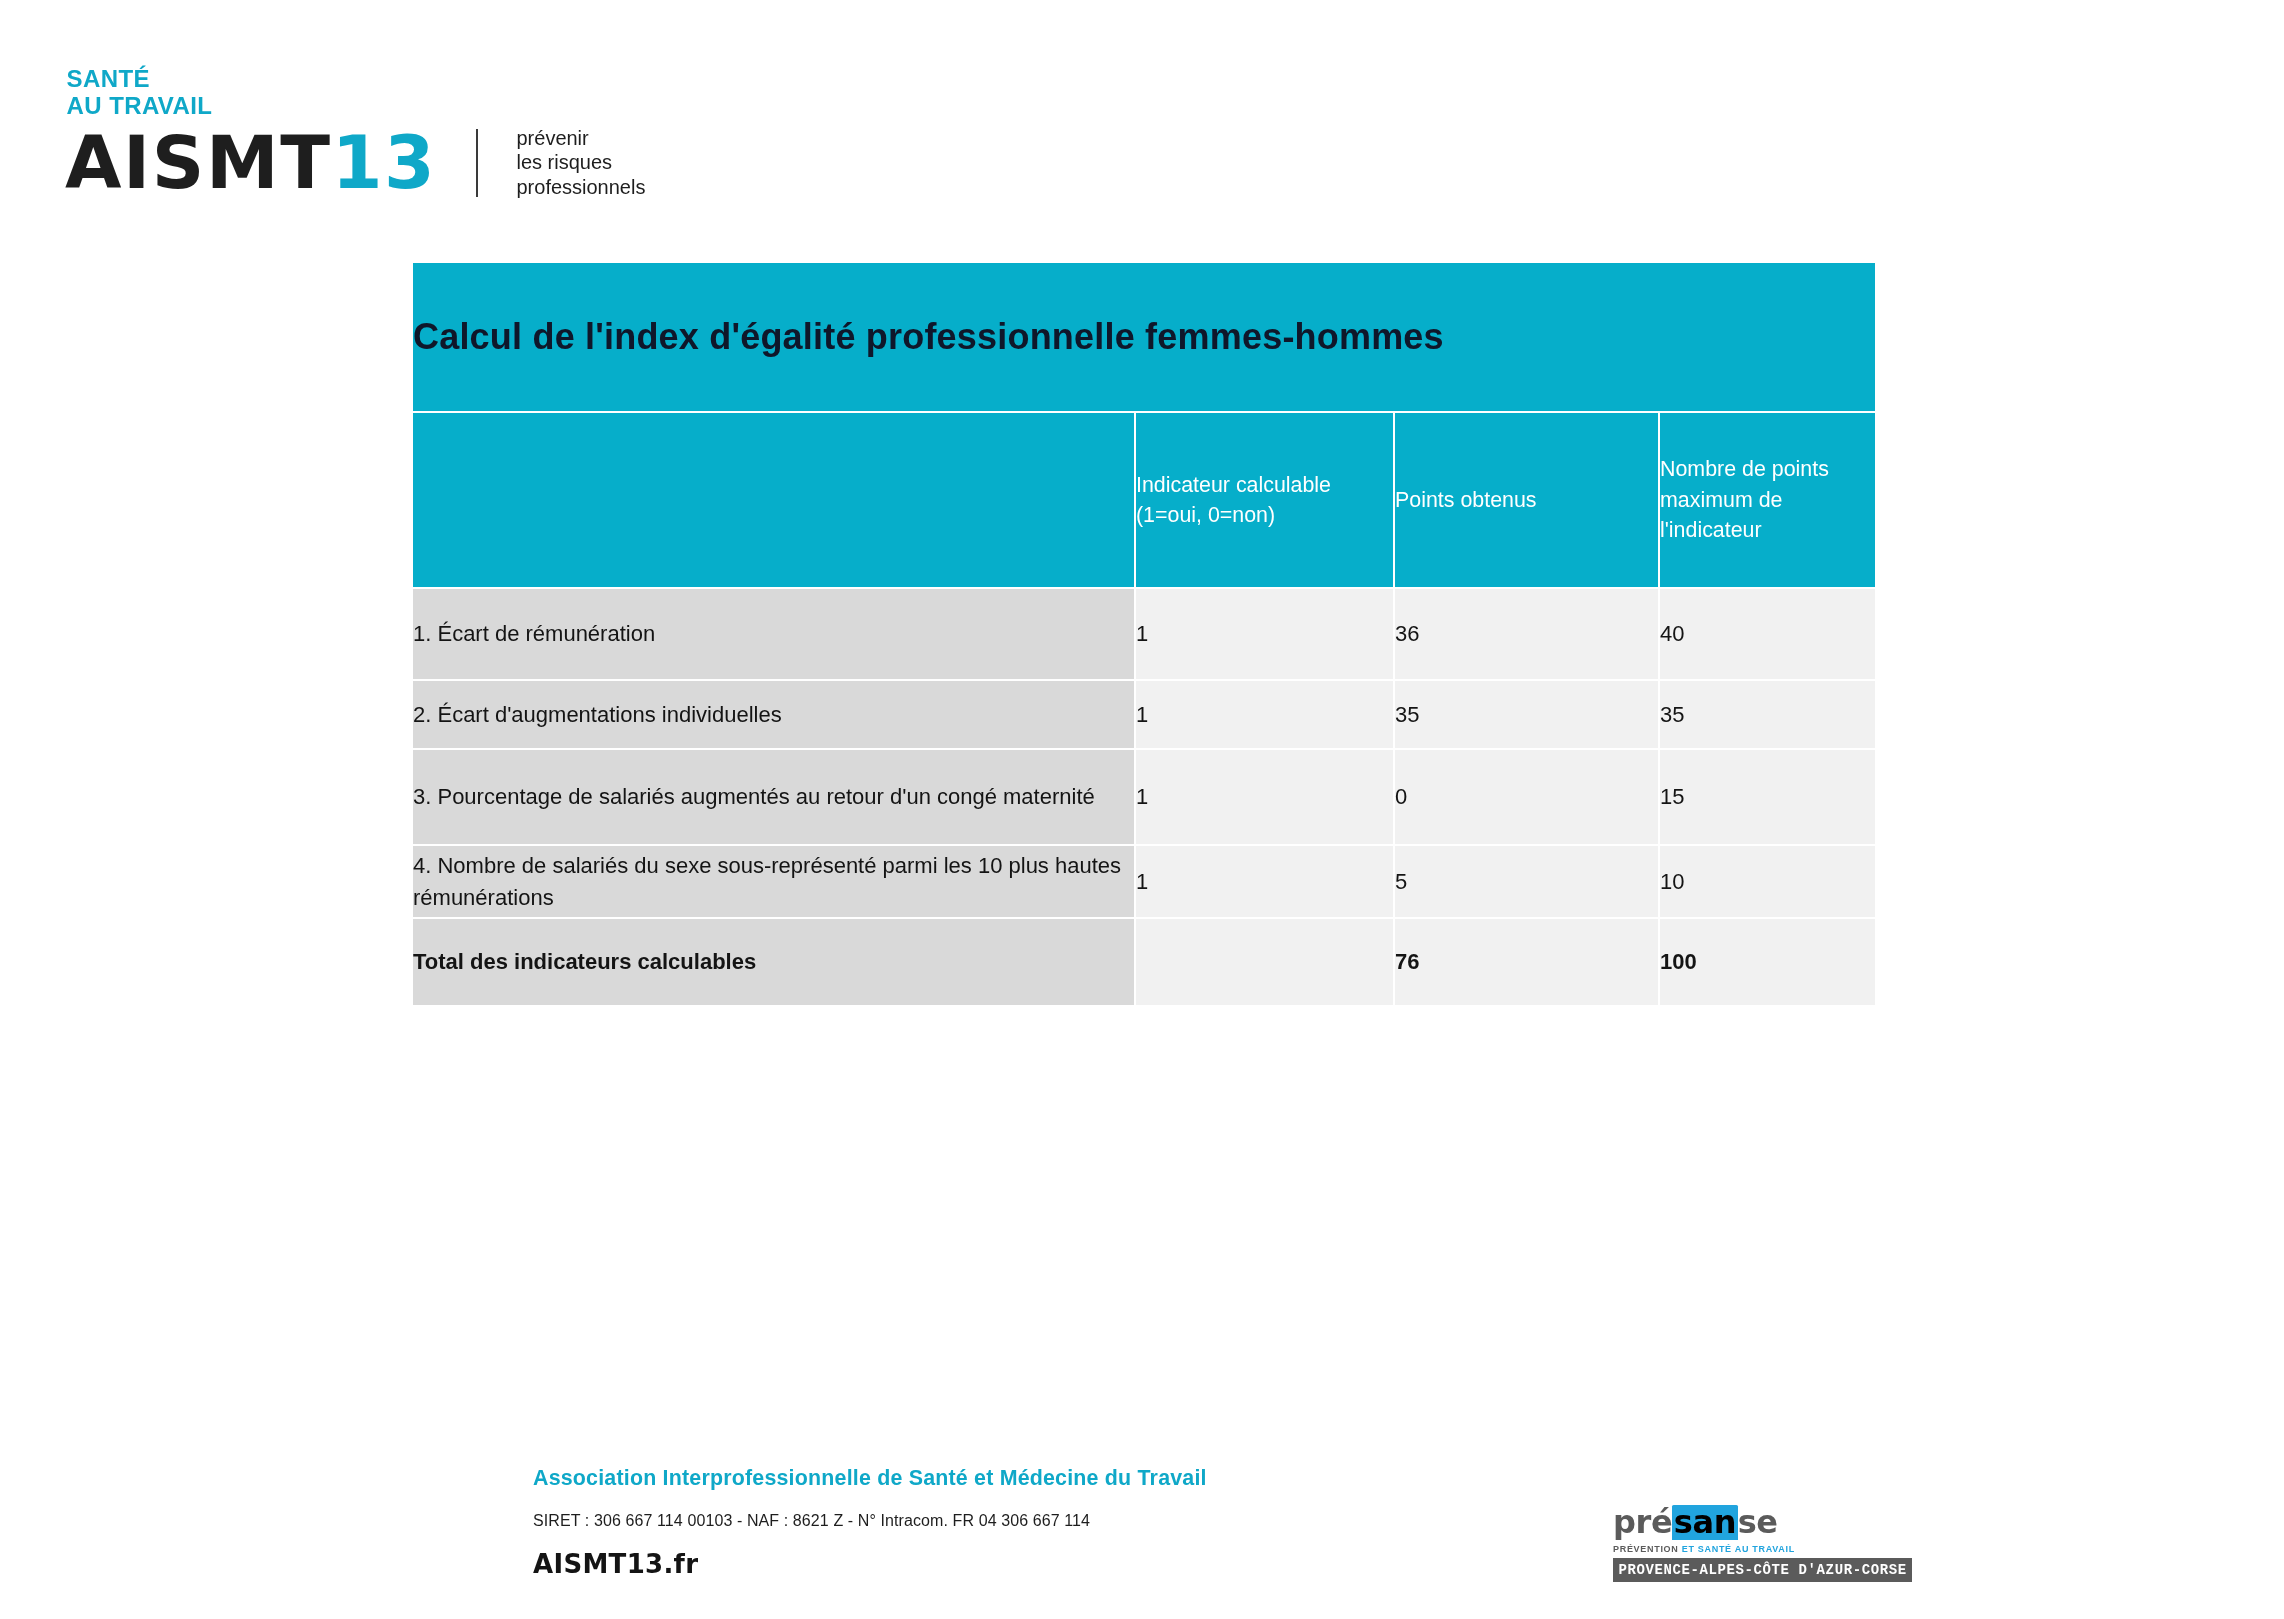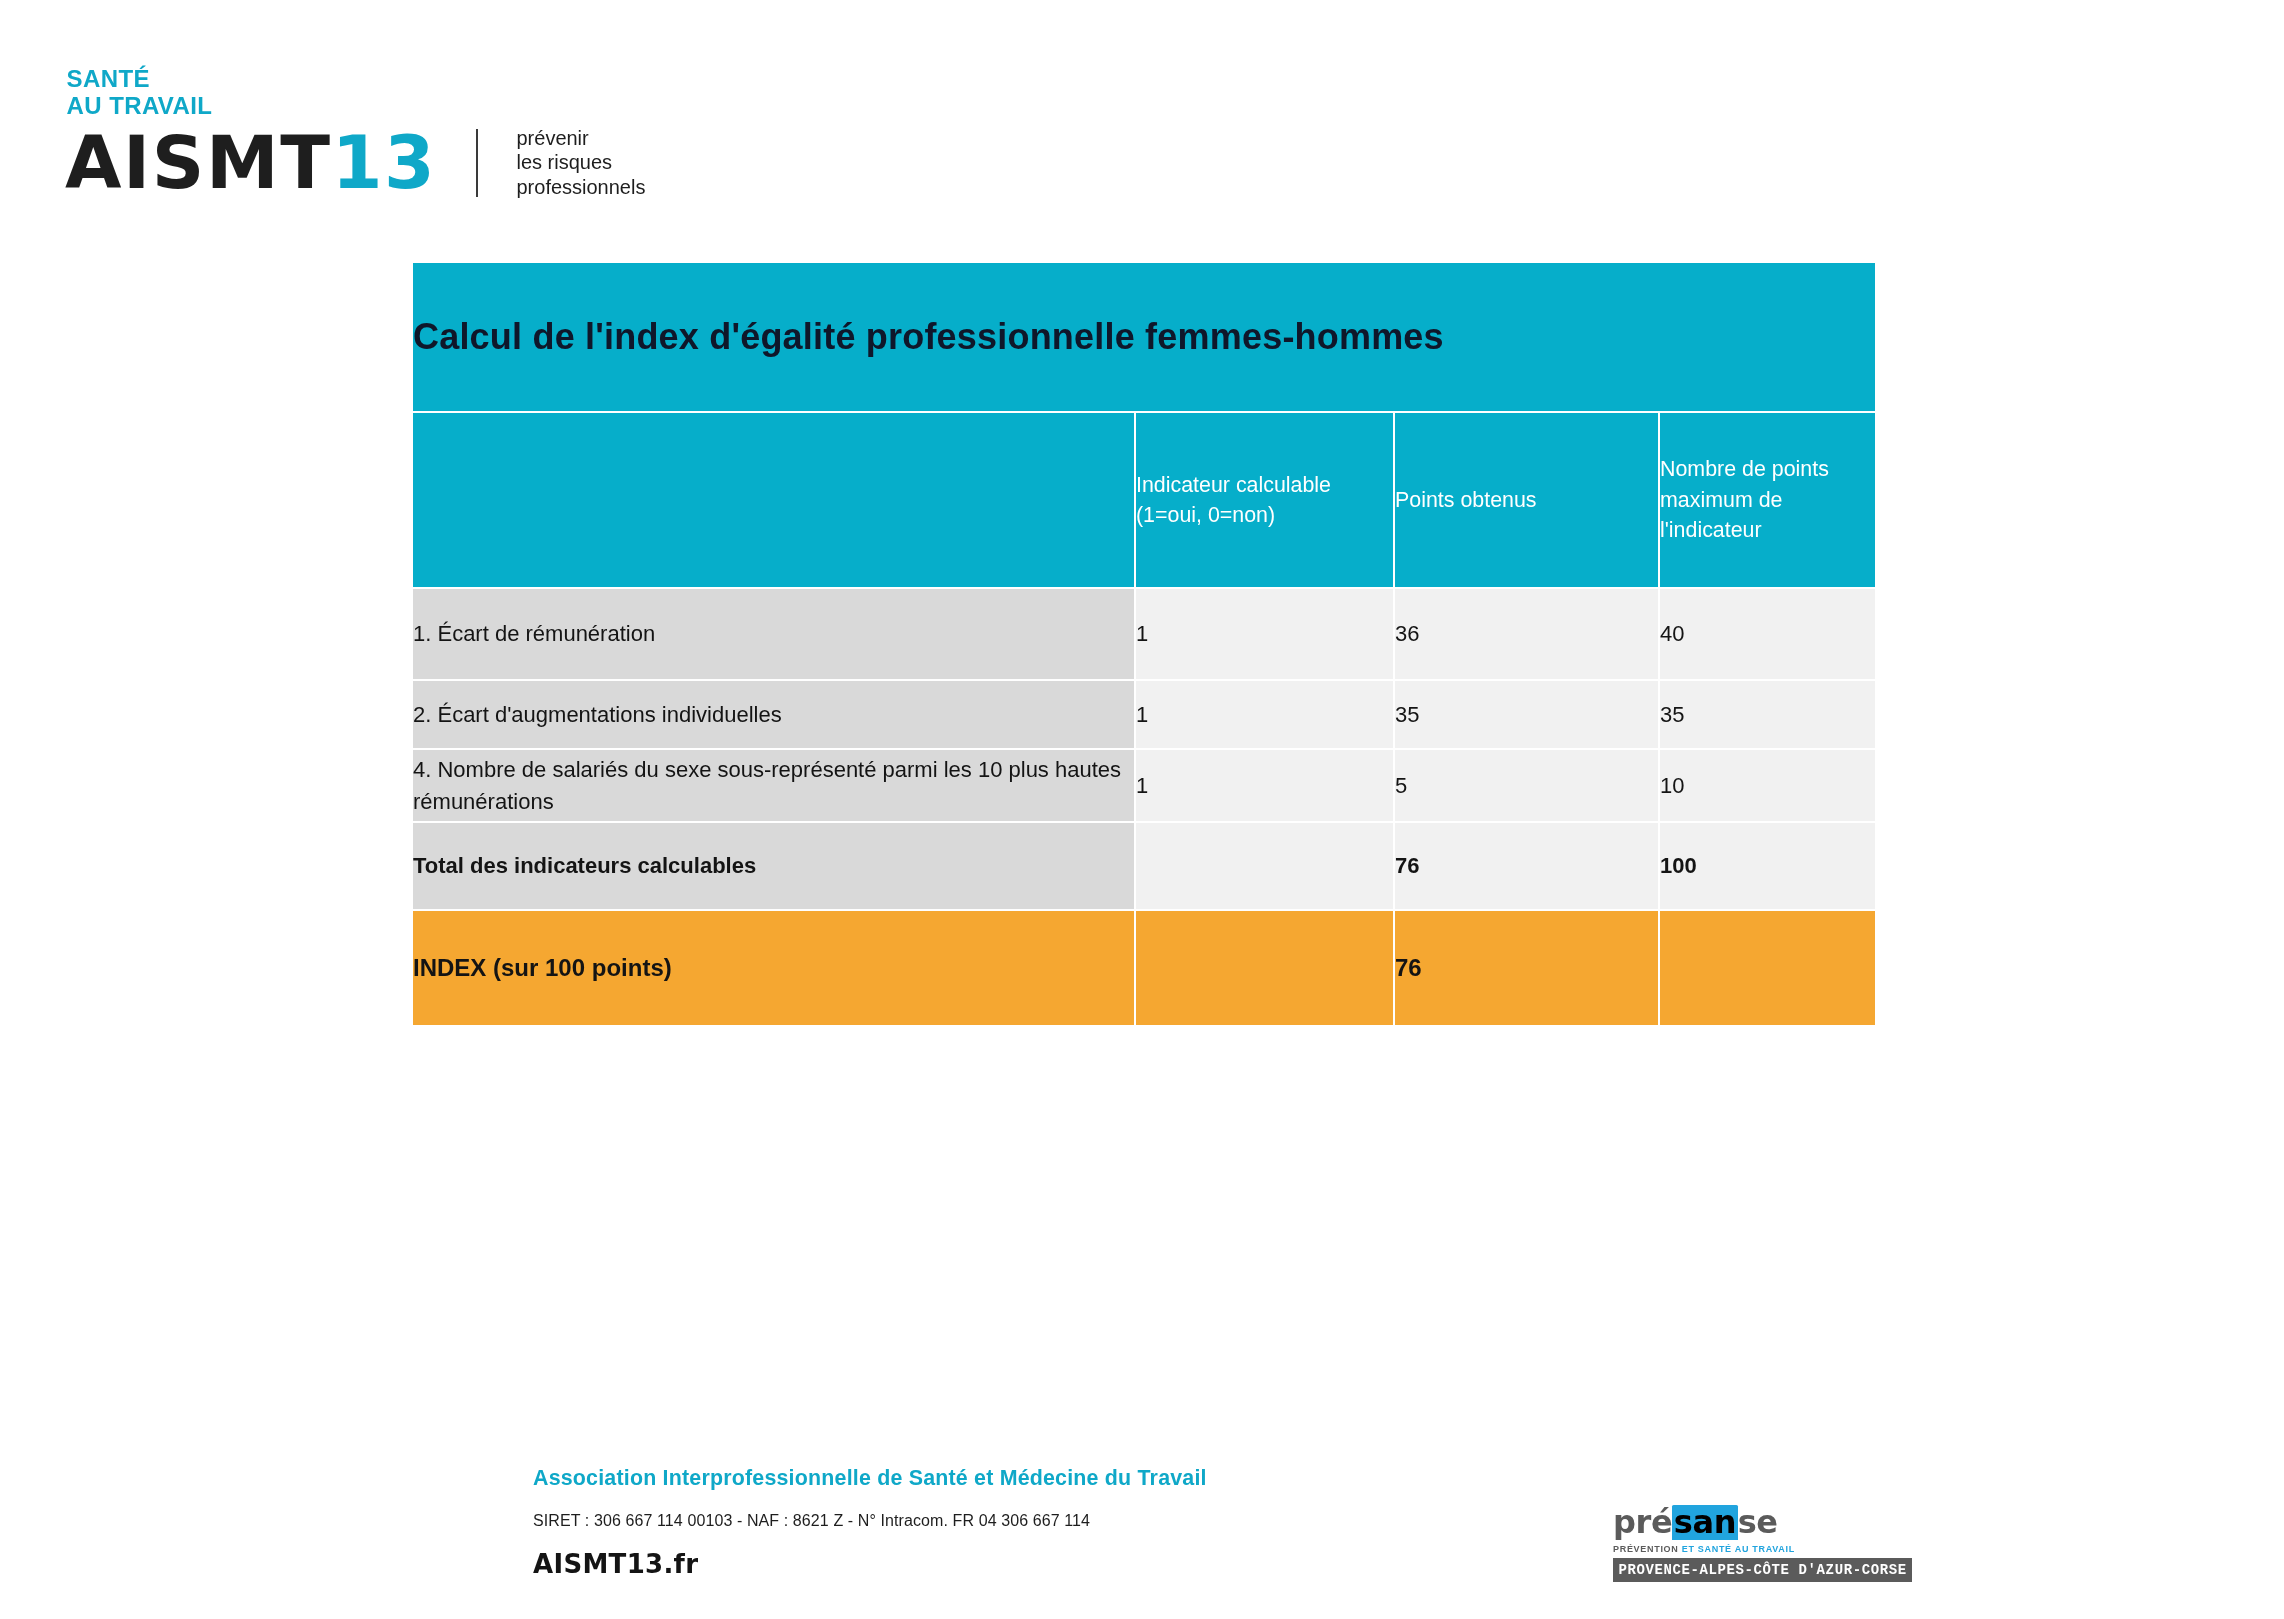--- a/index.html
+++ b/index.html
@@ -270,41 +270,41 @@
       <td class="val-cell">40</td>
     </tr>
 
     <tr class="r2">
       <td class="lbl-cell">2. Écart d'augmentations individuelles</td>
       <td class="val-cell">1</td>
       <td class="val-cell">35</td>
       <td class="val-cell">35</td>
     </tr>
 
+    <tr class="r3">
+      <td class="lbl-cell">3. Pourcentage de salariés augmentés au retour d'un congé maternité</td>
+      <td class="val-cell">1</td>
+      <td class="val-cell">0</td>
+      <td class="val-cell">15</td>
+    </tr>
 
     <tr class="r4">
       <td class="lbl-cell">4. Nombre de salariés du sexe sous-représenté parmi les 10 plus hautes rémunérations</td>
       <td class="val-cell">1</td>
       <td class="val-cell">5</td>
       <td class="val-cell">10</td>
     </tr>
 
     <tr class="rtotal">
       <td class="lbl-cell bold">Total des indicateurs calculables</td>
       <td class="val-cell"></td>
       <td class="val-cell bold">76</td>
       <td class="val-cell bold">100</td>
     </tr>
 
-    <tr class="rindex">
-      <td class="index-lbl">INDEX (sur 100 points)</td>
-      <td class="index-val plain"></td>
-      <td class="index-val">76</td>
-      <td class="index-val plain"></td>
-    </tr>
   </tbody>
 </table>
 
 <div id="footer">
   <div class="foot-title">Association Interprofessionnelle de Santé et Médecine du Travail</div>
   <div class="foot-line">SIRET : 306 667 114 00103 - NAF : 8621 Z - N° Intracom. FR 04 306 667 114</div>
   <div class="foot-url">AISMT13.fr</div>
 </div>
 
 <div id="presanse-logo">

